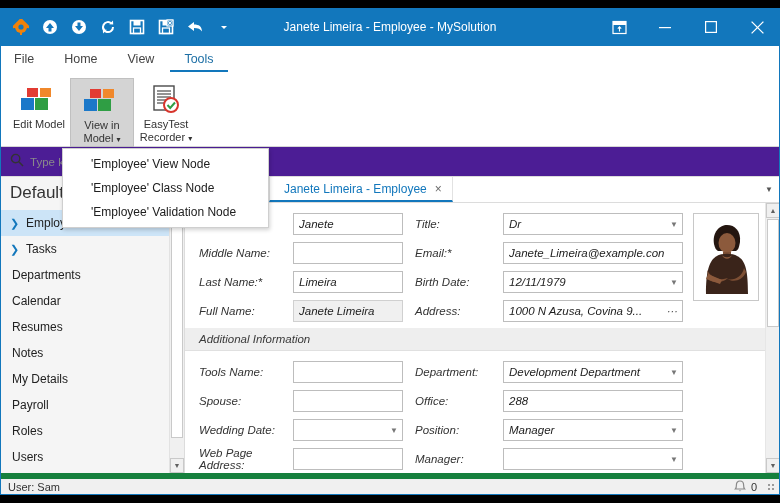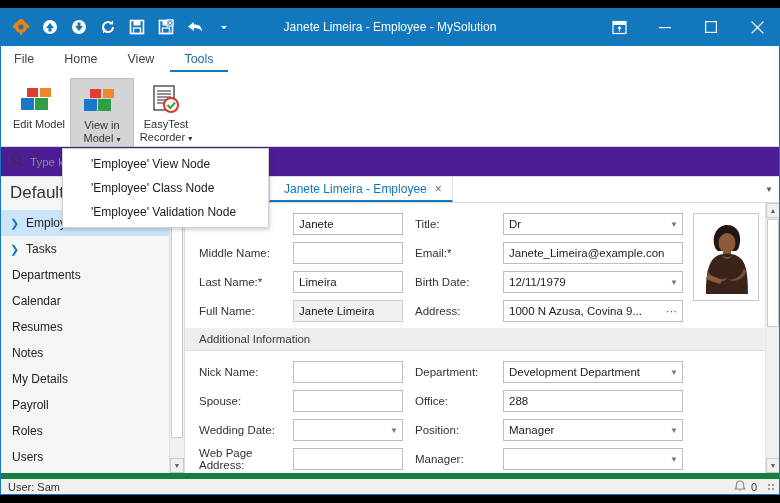--- a/index.html
+++ b/index.html
@@ -146,21 +146,21 @@
     border-left: 1px solid #e2e2e2; border-right: 1px solid #e2e2e2;
     margin-left: 84px;
   }
   .doc-tab .x { font-size: 12px; color: #6b6b6b; }
   .tab-overflow {
     margin-left: auto; width: 22px; display: flex;
     align-items: center; justify-content: center; font-size: 8px; color: #555;
   }
 
   .form-area { flex: 1; display: flex; min-height: 0; position: relative; background: #fff; }
-  .form-scrollhost { flex: 1; padding: 0; min-width: 0; }
+  .form-scrollhost { flex: 1; padding: 0; min-width: 0; font-style: italic; }
 
   .group-header {
     background: #eeeeee; border-bottom: 1px solid #e0e0e0;
     padding: 5px 0 5px 14px; font-size: 11.5px; color: #3a3a3a;
   }
   .form-grid { padding: 10px 0 6px 0; display: flex; }
   .col { display: flex; flex-direction: column; gap: 7px; }
   .col.left  { width: 218px; padding-left: 14px; }
   .col.right { width: 280px; padding-left: 12px; }
   .frow { display: flex; align-items: center; height: 22px; }
@@ -529,21 +529,21 @@
                 </svg>
               </div>
             </div>
           </div>
 
           <div class="group-header">Additional Information</div>
 
           <div class="form-grid">
             <div class="col left">
               <div class="frow">
-                <span class="flabel">Nick Name:</span>
+                <span class="flabel">Tools Name:</span>
                 <span class="fctl">
                   <span class="val"></span>
                 </span>
               </div>
               <div class="frow">
                 <span class="flabel">Spouse:</span>
                 <span class="fctl">
                   <span class="val"></span>
                 </span>
               </div>

